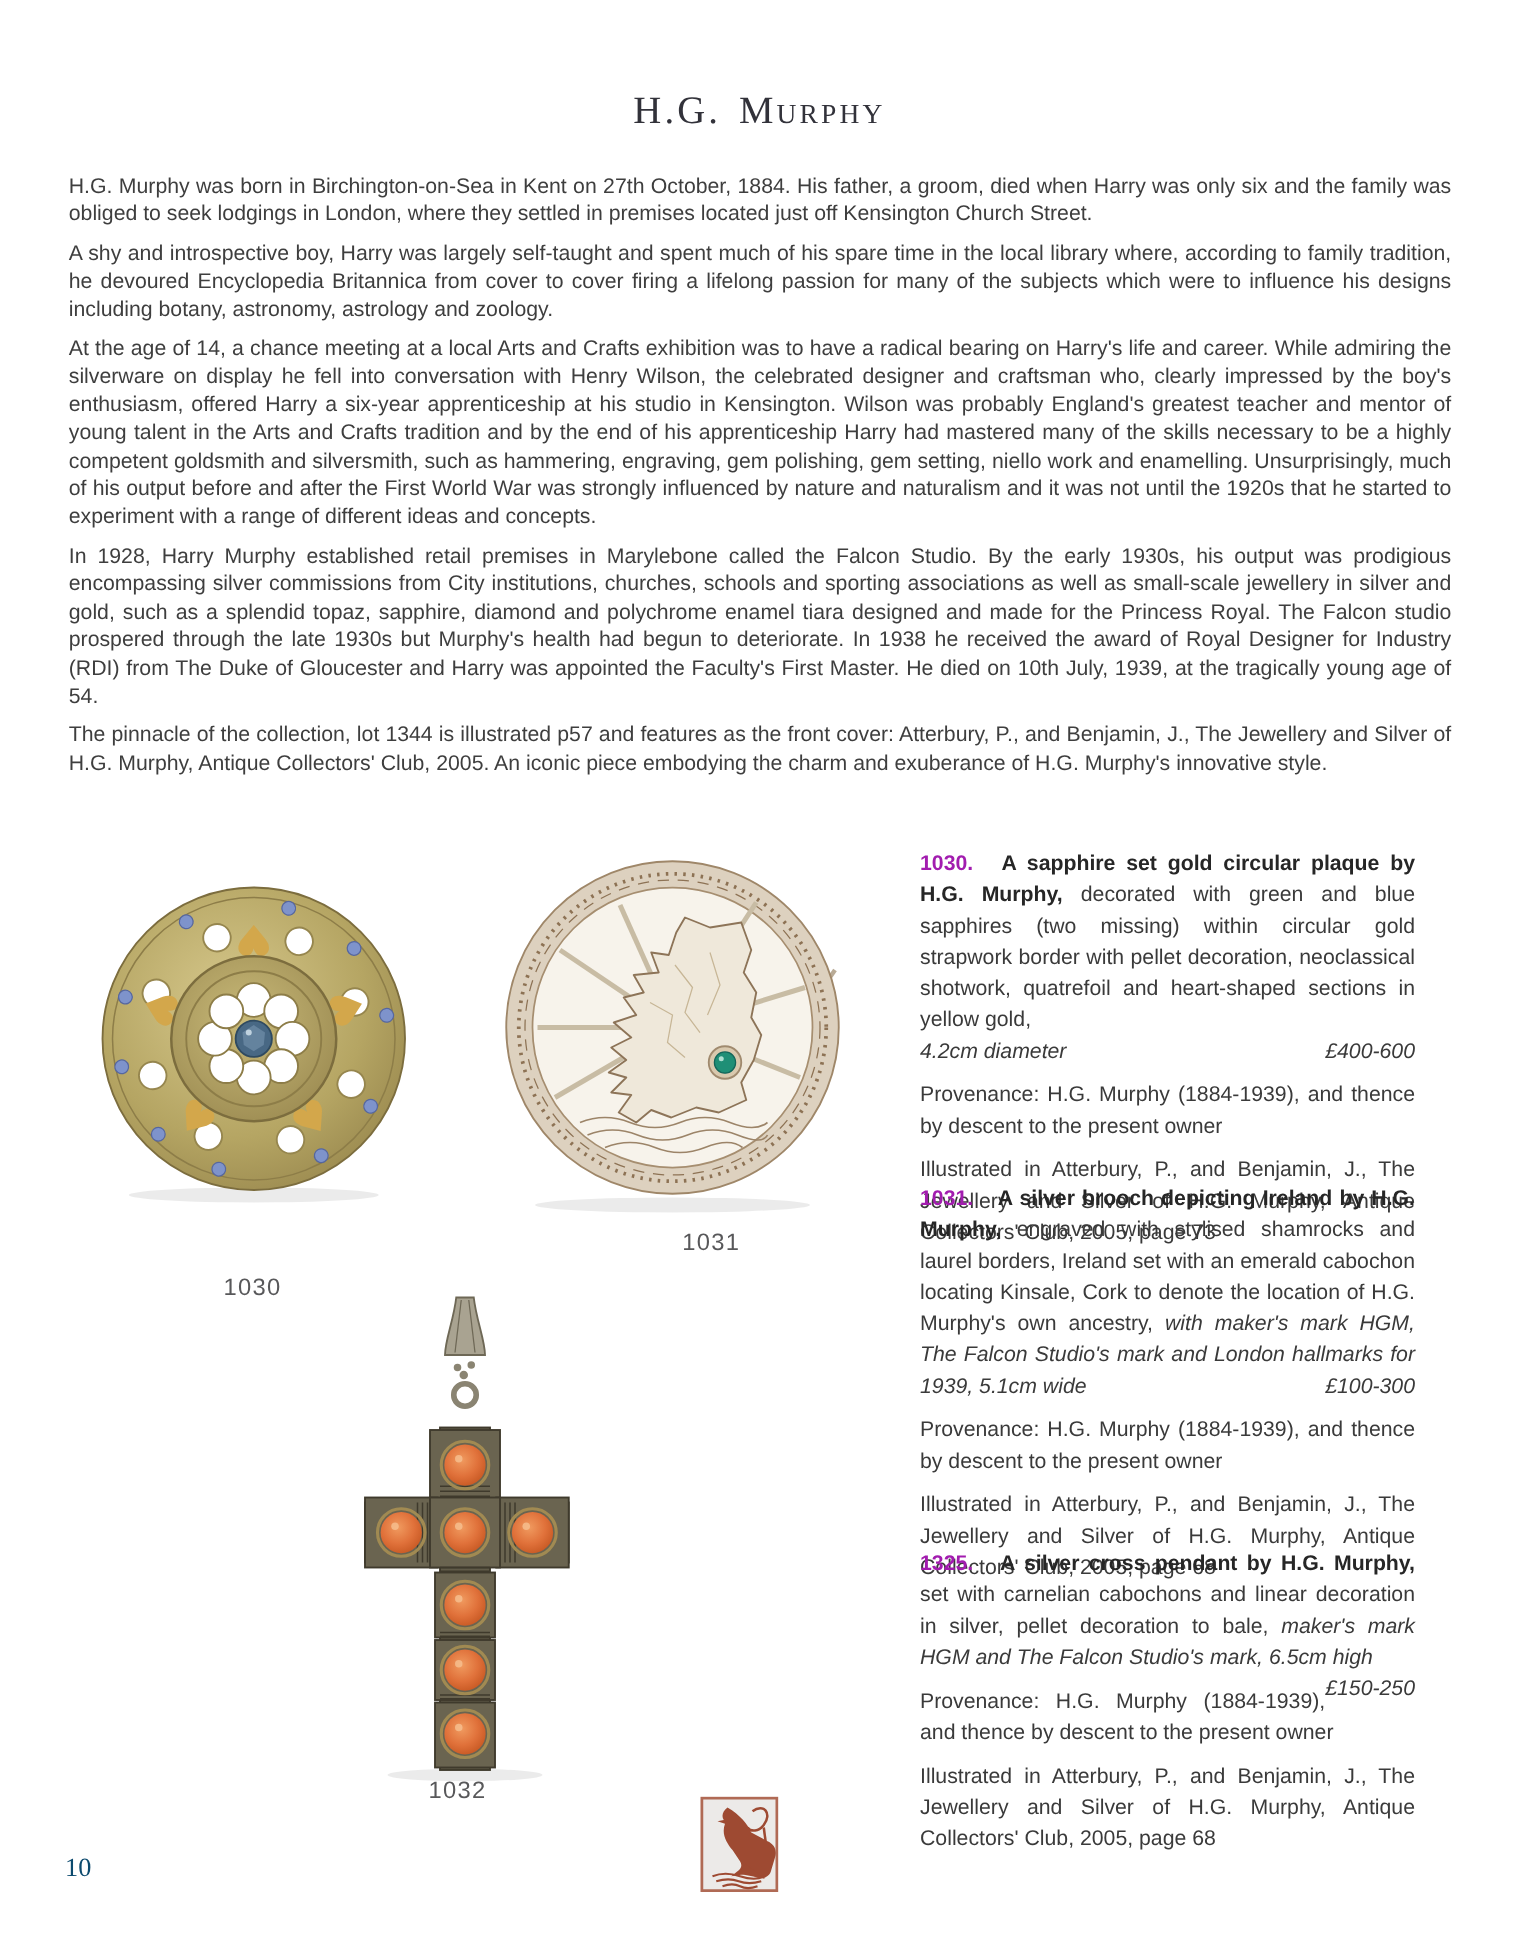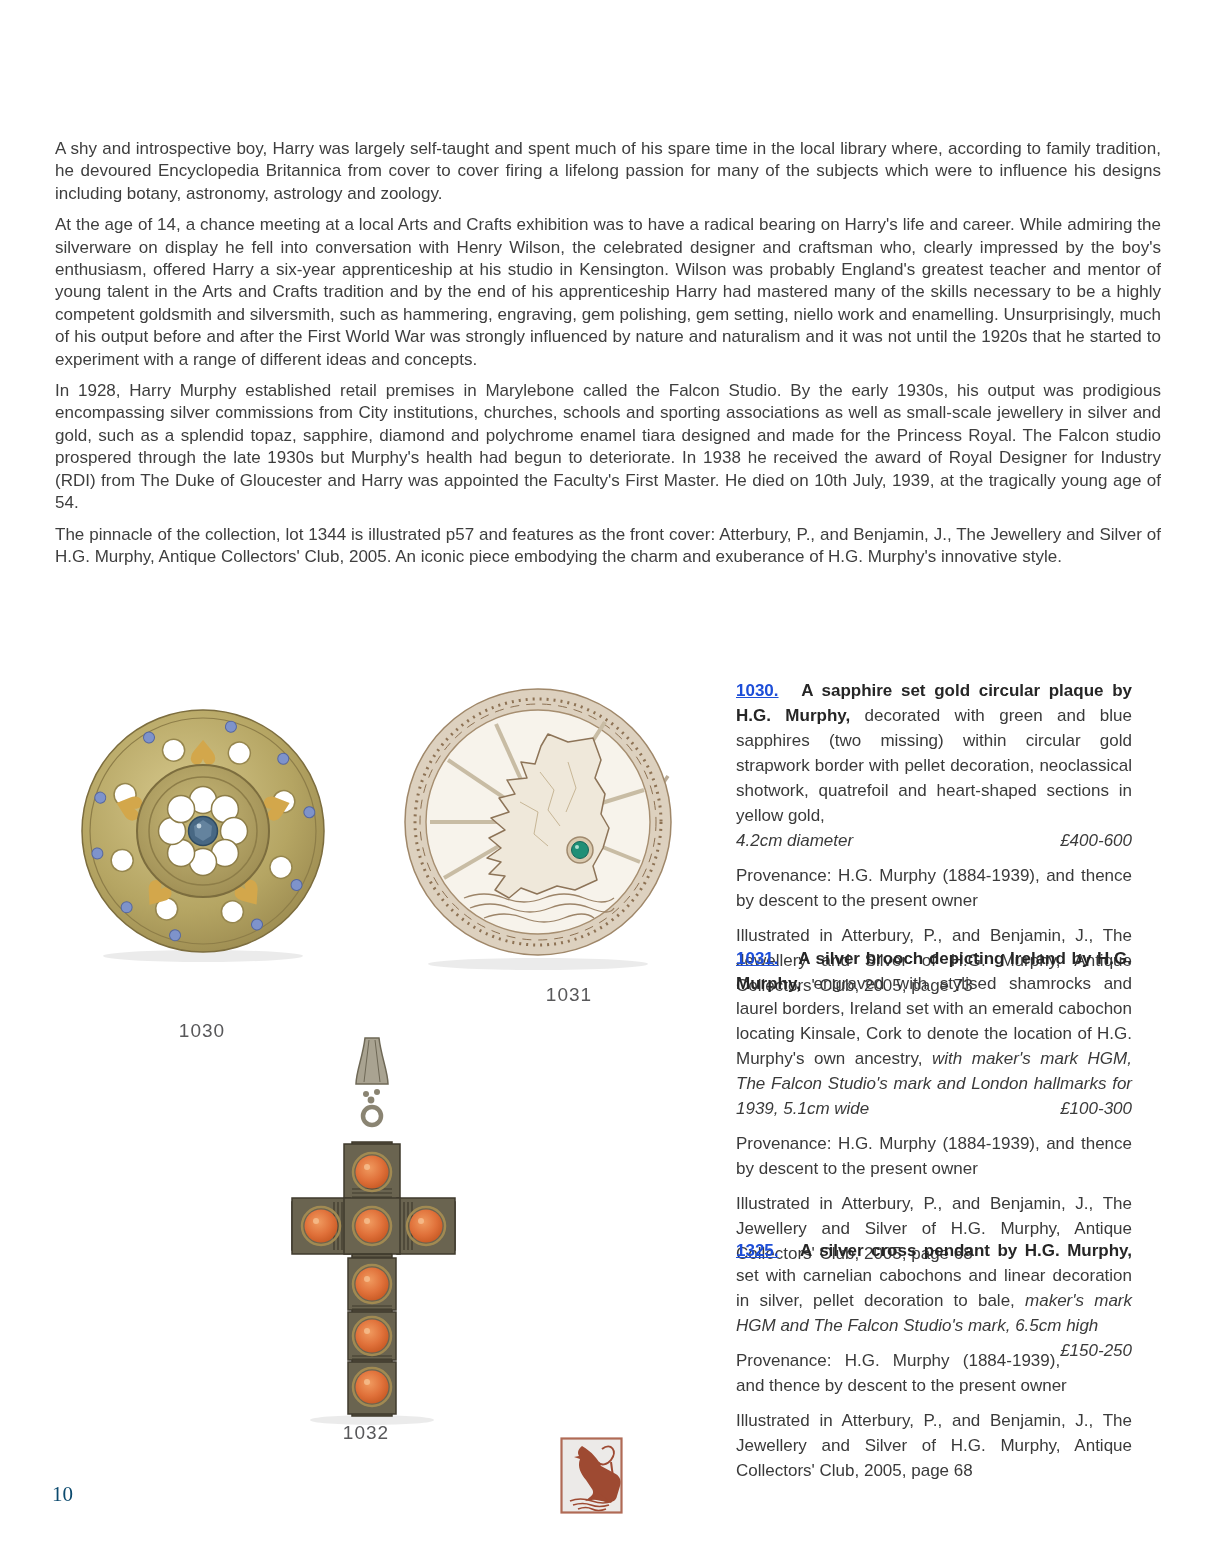--- a/index.html
+++ b/index.html
@@ -34,21 +34,21 @@
     position:absolute;left:736px;width:396px;
     font-size:17px;line-height:25px;
     text-align:justify;
     color:#3a3a3a;
   }
   .lot-1030{top:678px;}
   .lot-1031{top:946px;}
   .lot-1032{top:1238px;}
   .lots p{margin:0;}
   .lots p + p{margin-top:10px;}
-  .lot-num{font-weight:bold;color:#1d4ed8;margin-right:14px;text-decoration:underline;}
+  .lot-num{font-weight:bold;color:#a21caf;margin-right:14px;}
   .lot-title{font-weight:bold;color:#262626;}
   .it{font-style:italic;}
   .est{float:right;font-style:italic;}
   figure{position:absolute;margin:0;padding:0;}
   .caption{
     position:absolute;width:130px;text-align:center;
     font-size:19px;color:#58585a;letter-spacing:1px;
   }
   .cap-1030{left:137px;top:1020px;}
   .cap-1031{left:504px;top:984px;}
@@ -58,22 +58,24 @@
     font-family:"Liberation Serif", serif;
     font-size:21px;color:#0c4a6e;
   }
   .logo{position:absolute;left:560px;top:1437px;}
 </style>
 </head>
 <body>
 
 <div class="page">
 
+  <h1 class="title">H.G. Murphy</h1>
 
   <section class="intro">
+    <p>H.G. Murphy was born in Birchington-on-Sea in Kent on 27th October, 1884. His father, a groom, died when Harry was only six and the family was obliged to seek lodgings in London, where they settled in premises located just off Kensington Church Street.</p>
     <p>A shy and introspective boy, Harry was largely self-taught and spent much of his spare time in the local library where, according to family tradition, he devoured Encyclopedia Britannica from cover to cover firing a lifelong passion for many of the subjects which were to influence his designs including botany, astronomy, astrology and zoology.</p>
     <p>At the age of 14, a chance meeting at a local Arts and Crafts exhibition was to have a radical bearing on Harry's life and career. While admiring the silverware on display he fell into conversation with Henry Wilson, the celebrated designer and craftsman who, clearly impressed by the boy's enthusiasm, offered Harry a six-year apprenticeship at his studio in Kensington. Wilson was probably England's greatest teacher and mentor of young talent in the Arts and Crafts tradition and by the end of his apprenticeship Harry had mastered many of the skills necessary to be a highly competent goldsmith and silversmith, such as hammering, engraving, gem polishing, gem setting, niello work and enamelling. Unsurprisingly, much of his output before and after the First World War was strongly influenced by nature and naturalism and it was not until the 1920s that he started to experiment with a range of different ideas and concepts.</p>
     <p>In 1928, Harry Murphy established retail premises in Marylebone called the Falcon Studio. By the early 1930s, his output was prodigious encompassing silver commissions from City institutions, churches, schools and sporting associations as well as small-scale jewellery in silver and gold, such as a splendid topaz, sapphire, diamond and polychrome enamel tiara designed and made for the Princess Royal. The Falcon studio prospered through the late 1930s but Murphy's health had begun to deteriorate. In 1938 he received the award of Royal Designer for Industry (RDI) from The Duke of Gloucester and Harry was appointed the Faculty's First Master. He died on 10th July, 1939, at the tragically young age of 54.</p>
     <p>The pinnacle of the collection, lot 1344 is illustrated p57 and features as the front cover: Atterbury, P., and Benjamin, J., The Jewellery and Silver of H.G. Murphy, Antique Collectors' Club, 2005. An iconic piece embodying the charm and exuberance of H.G. Murphy's innovative style.</p>
   </section>
 
   <figure style="left:78px;top:706px;">
     <svg width="250" height="258" viewBox="0 0 250 258">
       <defs>
         <radialGradient id="pg1" cx="42%" cy="38%" r="75%">

